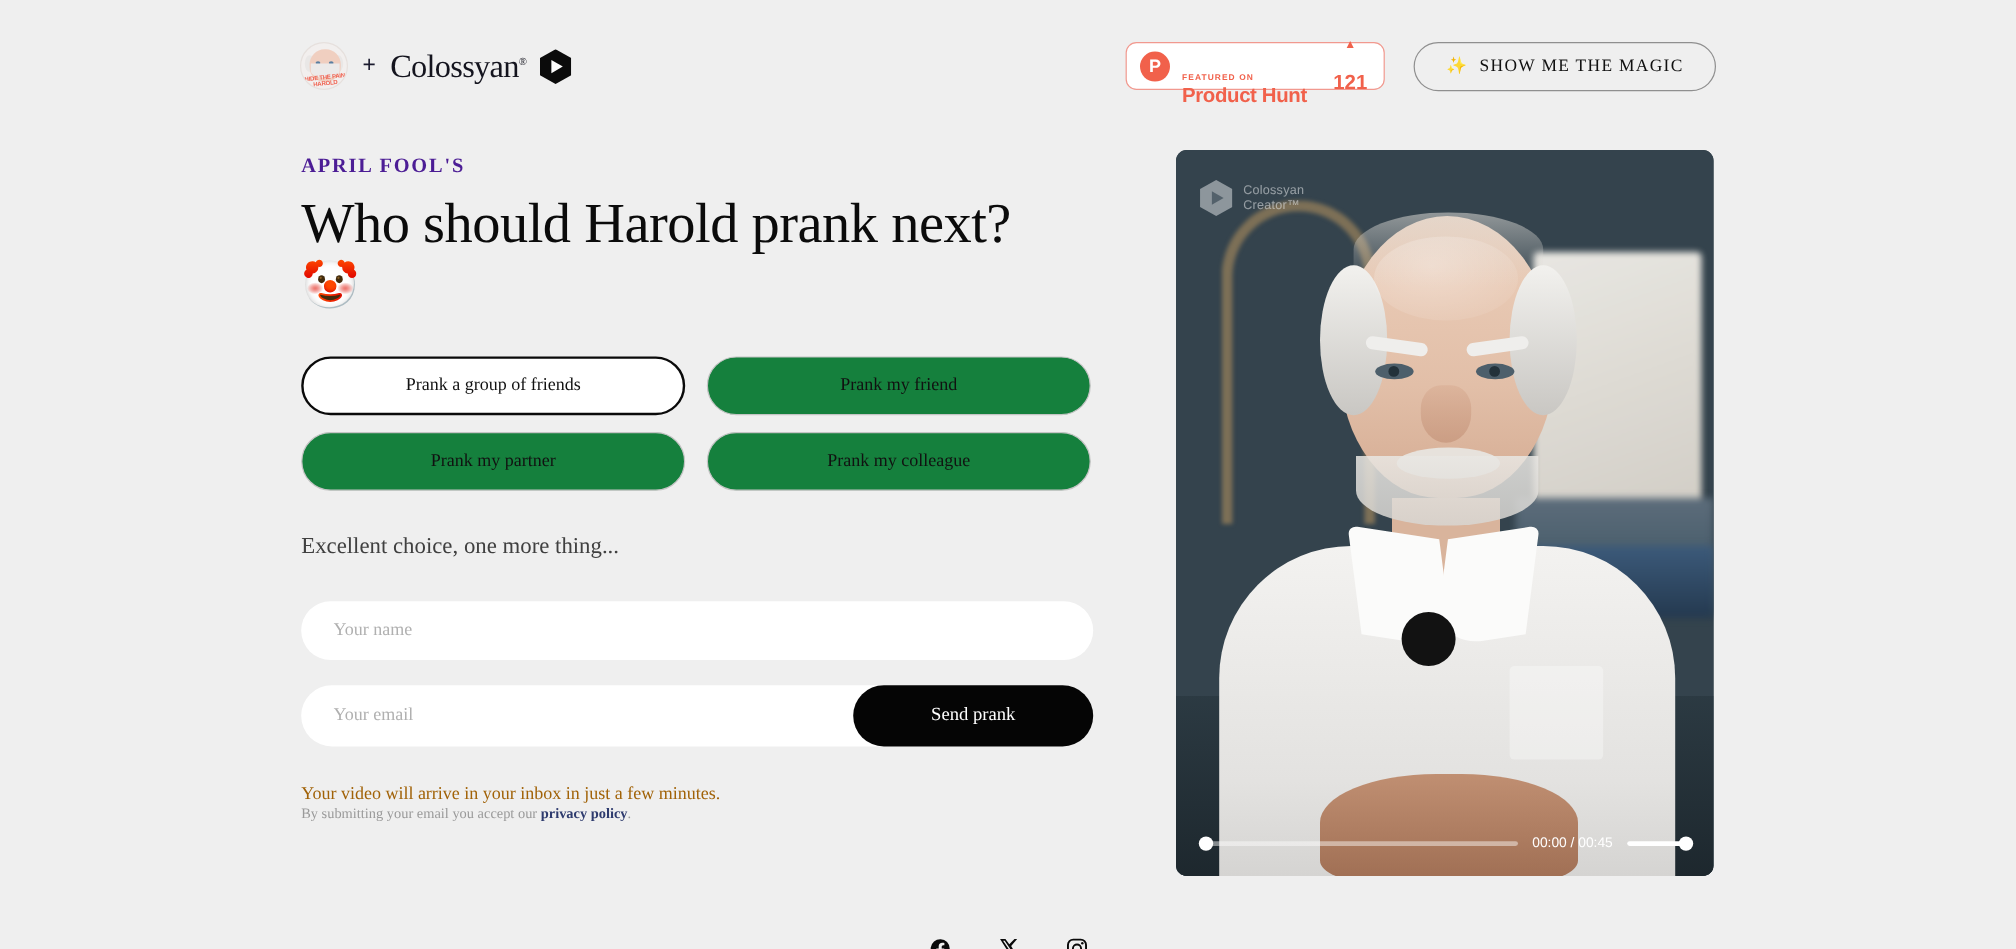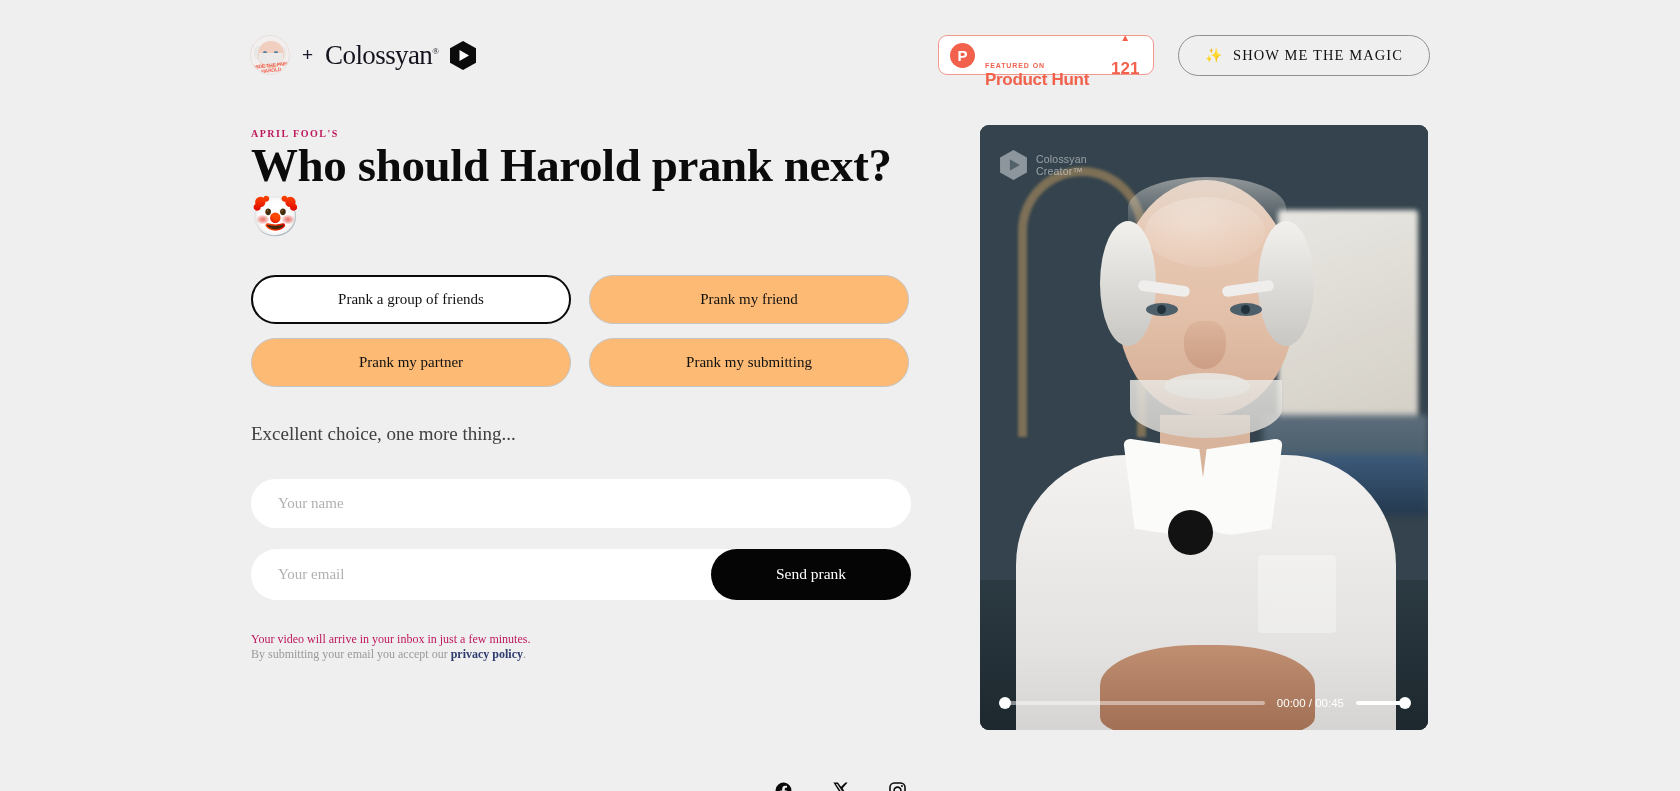--- a/index.html
+++ b/index.html
@@ -203,31 +203,31 @@
   
   .left-col {
     position: absolute;
     left: 251px;
     top: 128px;
     width: 660px;
   }
 
   .eyebrow {
     font-family: "Liberation Serif", serif;
-    font-size: 10px;
+    font-size: 17px;
     font-weight: bold;
     letter-spacing: 1.5px;
-    color: #be185d;
-    margin-bottom: 1px;
+    color: #4c1d95;
+    margin-bottom: 14px;
   }
 
   .headline {
     font-family: "Liberation Serif", serif;
     font-size: 47px;
-    font-weight: 700;
+    font-weight: 400;
     letter-spacing: -0.4px;
     line-height: 1.08;
     color: #0b0b0b;
   }
 
   .clown-emoji {
     font-size: 39px;
     line-height: 1;
     margin-top: 6px;
     display: block;
@@ -243,21 +243,21 @@
   .option-pill {
     height: 49px;
     border-radius: 26px;
     display: flex;
     align-items: center;
     justify-content: center;
     font-family: "Liberation Serif", serif;
     font-size: 15px;
     color: #111111;
     cursor: pointer;
-    background: #fdba74;
+    background: #15803d;
     border: 1px solid #c4c4c4;
   }
   .option-pill.selected {
     background: #ffffff;
     border: 2.2px solid #0a0a0a;
   }
 
   .sub-prompt {
     margin-top: 36px;
     font-family: "Liberation Serif", serif;
@@ -312,22 +312,22 @@
     background: #050505;
     color: #ffffff;
     font-family: "Liberation Serif", serif;
     font-size: 15.5px;
     cursor: pointer;
   }
 
   .note-arrive {
     margin-top: 32px;
     font-family: "Liberation Serif", serif;
-    font-size: 12px;
-    color: #be185d;
+    font-size: 15px;
+    color: #a16207;
   }
   .note-legal {
     margin-top: 0;
     font-family: "Liberation Serif", serif;
     font-size: 12px;
     color: #9a9a9a;
   }
   .note-legal a {
     color: #2e3b6e;
     font-weight: bold;
@@ -677,21 +677,21 @@
     <div class="option-pill selected">
       <span>Prank a group of friends</span>
     </div>
     <div class="option-pill">
       <span>Prank my friend</span>
     </div>
     <div class="option-pill">
       <span>Prank my partner</span>
     </div>
     <div class="option-pill">
-      <span>Prank my submitting</span>
+      <span>Prank my colleague</span>
     </div>
   </div>
 
   <div class="sub-prompt">Excellent choice, one more thing...</div>
 
   <input class="field-name" type="text" placeholder="Your name" style="">
 
   <div class="email-row">
     <input class="field-email" type="email" placeholder="Your email" style="">
     <button class="send-btn">Send prank</button>

